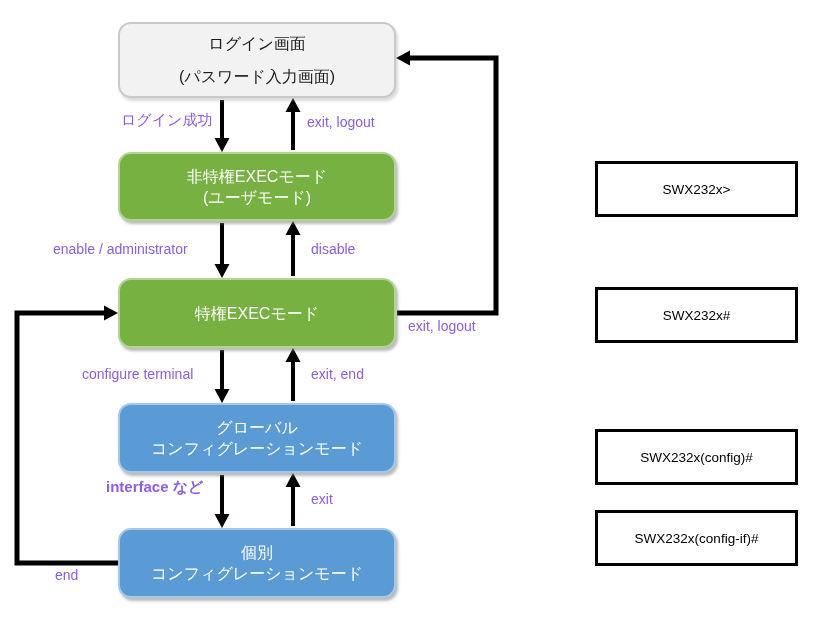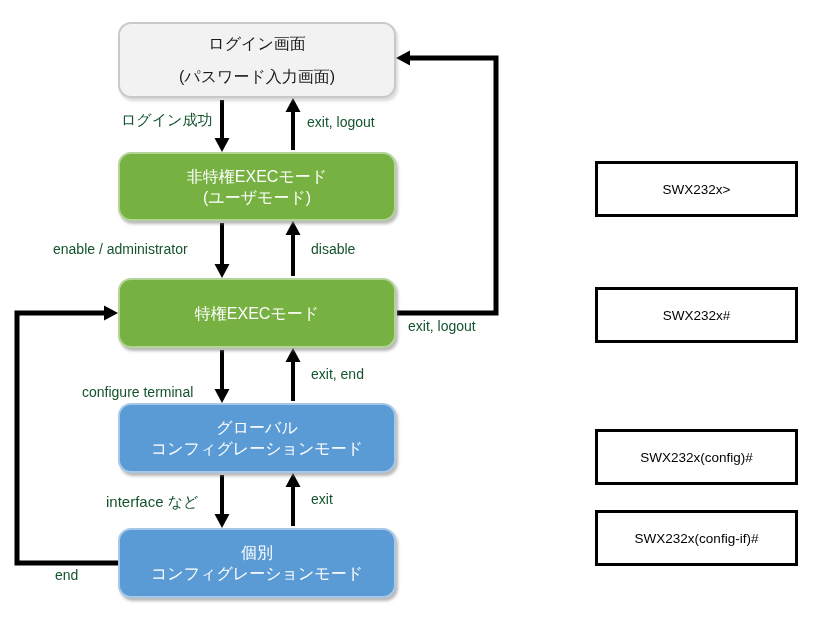--- a/index.html
+++ b/index.html
@@ -36,21 +36,21 @@
     background: var(--login-gray, #f2f2f2);
     border: 2px solid #c9c9c9;
     color: #1a1a1a;
     box-shadow: 2px 3px 3px rgba(150,150,150,0.35);
     gap: 12px;
   }
   .edge-label {
     position: absolute;
     font-size: 14px;
     line-height: 16px;
-    color: #14532d;
+    color: #8b5cf6;
     white-space: nowrap;
   }
   .edge-label.jp { font-size: 15px; }
   .prompt {
     position: absolute;
     left: 595px;
     width: 203px;
     height: 56px;
     box-sizing: border-box;
     background: #ffffff;
@@ -120,23 +120,23 @@
   <div class="node mode config" style="top:528px; height:70px;">
     <span>個別</span>
     <span>コンフィグレーションモード</span>
   </div>
 
   <div class="edge-label jp" style="left:121px; top:112px;">ログイン成功</div>
   <div class="edge-label" style="left:307px; top:114px;">exit, logout</div>
   <div class="edge-label" style="left:53px; top:241px;">enable / administrator</div>
   <div class="edge-label" style="left:311px; top:241px;">disable</div>
   <div class="edge-label" style="left:408px; top:318px;">exit, logout</div>
-  <div class="edge-label" style="left:82px; top:384px;">configure terminal</div>
+  <div class="edge-label" style="left:82px; top:366px;">configure terminal</div>
   <div class="edge-label" style="left:311px; top:366px;">exit, end</div>
-  <div class="edge-label jp" style="left:106px; top:494px;">interface など</div>
+  <div class="edge-label jp" style="left:106px; top:479px;font-weight:bold;">interface など</div>
   <div class="edge-label" style="left:311px; top:491px;">exit</div>
   <div class="edge-label" style="left:55px; top:567px;">end</div>
 
   <div class="prompt" style="top:161px;">
     <span>SWX232x&gt;</span>
   </div>
   <div class="prompt" style="top:287px;">
     <span>SWX232x#</span>
   </div>
   <div class="prompt" style="top:413px;margin-top:16px;">

